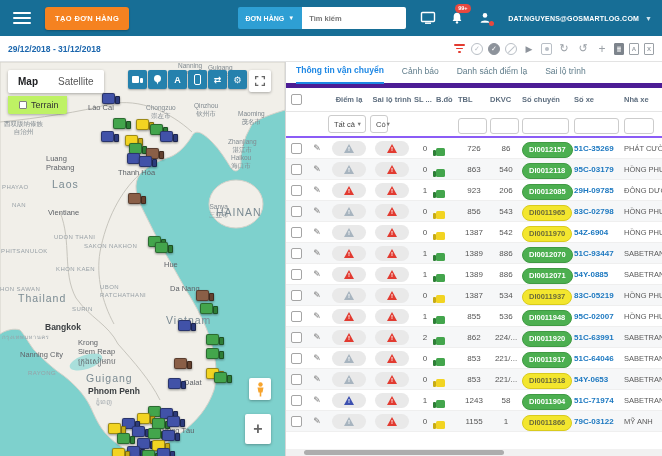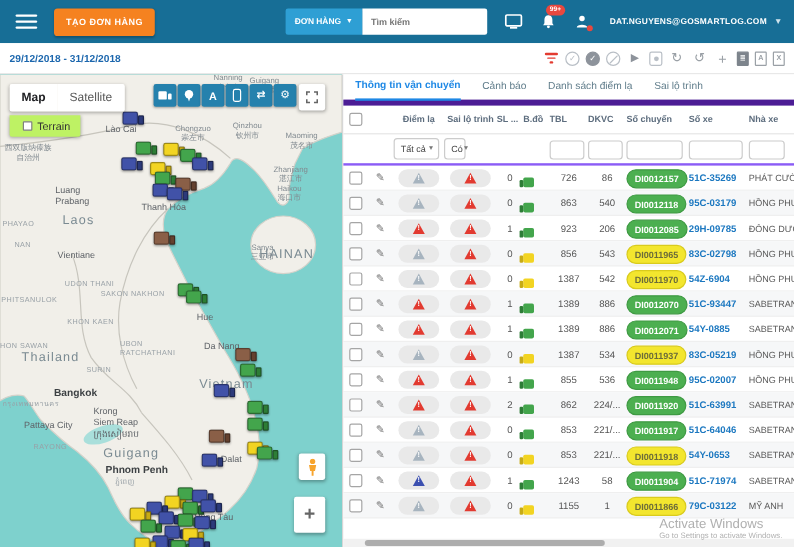--- a/index.html
+++ b/index.html
@@ -227,21 +227,21 @@
         <span class="mlabel ml-prov" style="left: 100px; top: 222px;">UBON
 RATCHATHANI</span>
         <span class="mlabel ml-prov" style="left: 72px; top: 244px;">SURIN</span>
         <span class="mlabel ml-town" style="left: 164px; top: 198px;">Hue</span>
         <span class="mlabel ml-town" style="left: 170px; top: 222px;">Da Nang</span>
         <span class="mlabel ml-city" style="left: 8px; top: 260px; margin-left: 37px;">Bangkok</span>
         <span class="mlabel ml-prov" style="left: 2px; top: 272px;">กรุงเทพมหานคร</span>
         <span class="mlabel ml-town" style="left: 78px; top: 276px;">Krong
 Siem Reap
 ក្រុងសៀមរាប</span>
-        <span class="mlabel ml-town" style="left: 20px; top: 288px;">Pattaya City</span>
+        <span class="mlabel ml-town" style="left: 20px; top: 288px;">Nanning City</span>
         <span class="mlabel ml-prov" style="left: 28px; top: 308px;">RAYONG</span>
         <span class="mlabel ml-country" style="left: 166px; top: 252px;">Vietnam</span>
         <span class="mlabel ml-country" style="left: 86px; top: 310px;">Guigang</span>
         <span class="mlabel ml-city" style="left: 88px; top: 324px;">Phnom Penh</span>
         <span class="mlabel ml-prov" style="left: 96px; top: 337px;">ភ្នំពេញ</span>
         <span class="mlabel ml-town" style="left: 184px; top: 316px;">Dalat</span>
         <span class="mlabel ml-town" style="left: 162px; top: 364px;">Vũng Tàu</span>
       </div>
     <div id="map-markers">
         <div class="truck tk-blue" style="left: 102px; top: 31px;">
@@ -835,17 +835,13 @@
           <span class="plate">79C-03122</span>
           <span class="carrier">MỸ ANH</span>
         </div>
       </div>
 
     <div class="hscroll">
         <span class="hthumb"></span>
       </div>
   </div>
 
-  <div class="watermark">
-    <div class="w1">Activate Windows</div>
-    <div class="w2">Go to Settings to activate Windows.</div>
-  </div>
 </div>
 
 </body></html>

